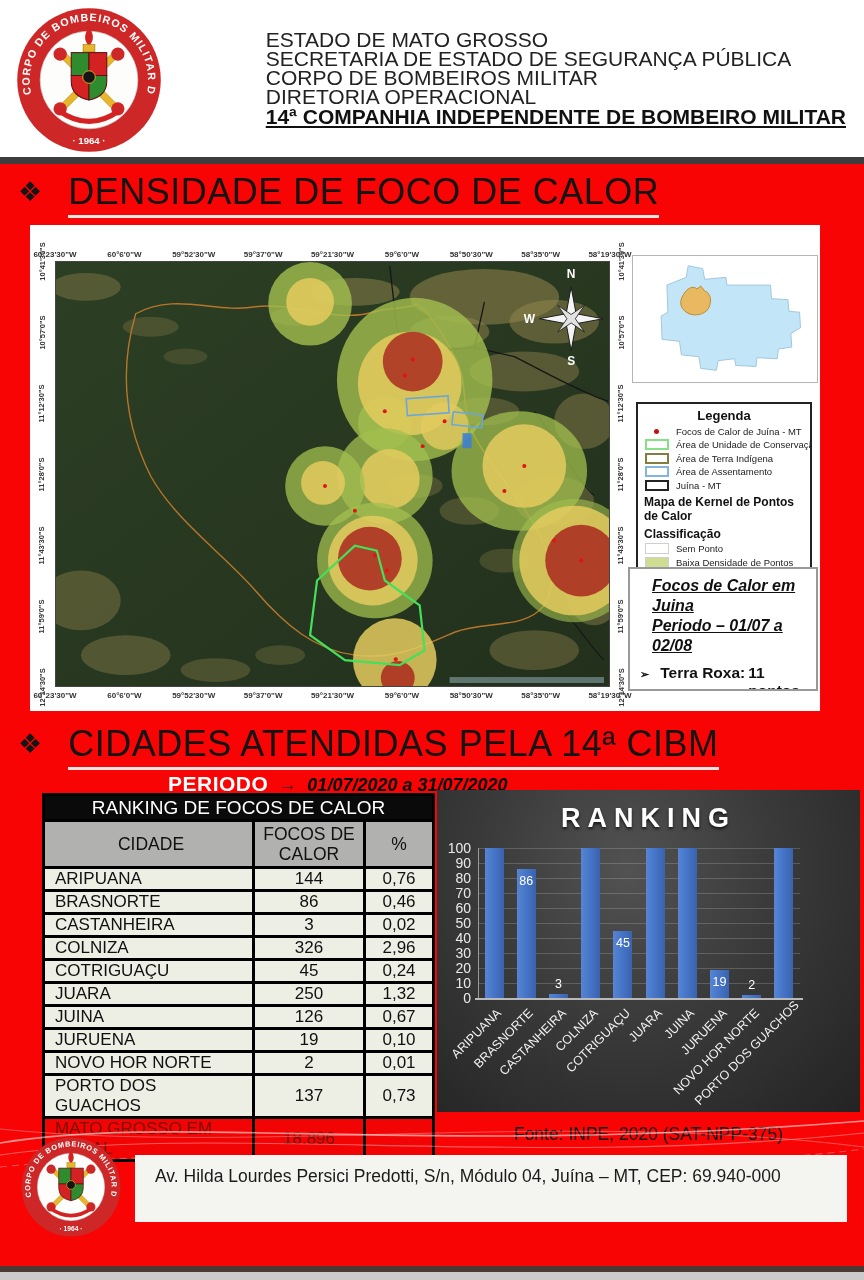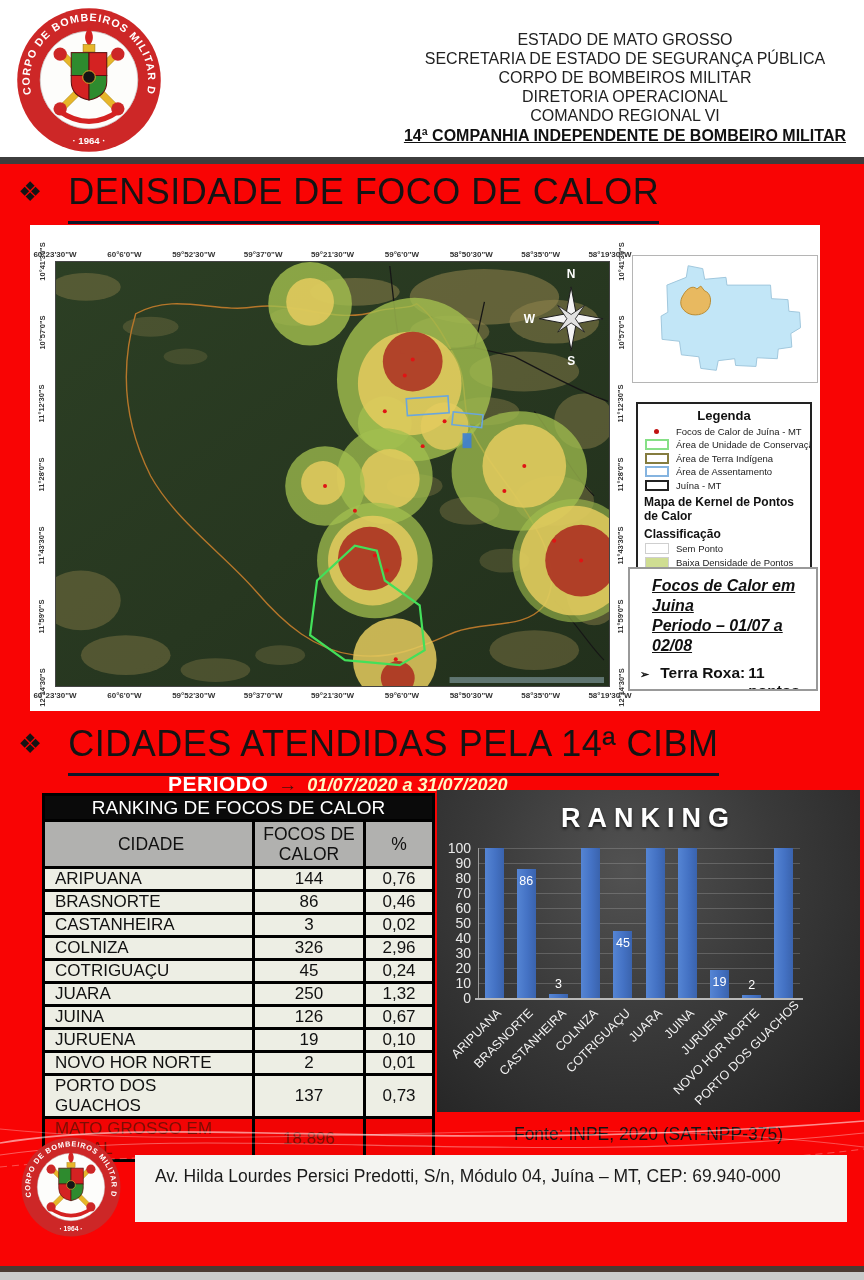--- a/index.html
+++ b/index.html
@@ -2,30 +2,30 @@
 <html><head>
 <meta charset="utf-8">
 <style>
   html,body{margin:0;padding:0;background:#888;}
   .page{position:relative;width:864px;height:1280px;background:#f90404;overflow:hidden;
         font-family:"Liberation Sans",sans-serif;}
 
   
   .header{position:absolute;top:0;left:0;width:864px;height:157px;background:#ffffff;}
   .crest{position:absolute;}
-  .org-block{position:absolute;top:30px;right:18px;text-align:center;color:#222;
-             font-size:16px;line-height:19px;}
+  .org-block{position:absolute;top:30px;right:18px;text-align:left;color:#222;
+             font-size:21px;line-height:19px;}
   .company-line{font-weight:bold;text-decoration:underline;color:#111;margin-top:1px;}
   .header-divider{position:absolute;top:157px;left:0;width:864px;height:7px;background:#3d3d3d;}
 
   
   .sec-title{position:absolute;display:flex;align-items:flex-start;color:#141414;}
   .sec-bullet{font-size:27px;line-height:36px;margin:2px 26px 0 0;}
-  .sec-text{font-size:36px;line-height:40px;letter-spacing:.5px;border-bottom:3px solid #0f172a;
-            padding-bottom:9px;white-space:nowrap;}
+  .sec-text{font-size:36px;line-height:40px;letter-spacing:.5px;border-bottom:3px solid #e5e5e5;
+            padding-bottom:3px;white-space:nowrap;}
 
   
   .map-panel{position:absolute;left:30px;top:225px;width:790px;height:486px;background:#fff;}
   .map-area{position:absolute;left:25px;top:36px;width:555px;height:426px;border:1px solid #444;
             box-sizing:border-box;}
   .map-label{position:absolute;font-size:8px;font-weight:bold;color:#333;text-align:center;white-space:nowrap;}
   .lat-wrap{position:absolute;width:18px;height:56px;display:flex;align-items:center;justify-content:center;}
   .lat-wrap span{transform:rotate(-90deg);font-size:7.5px;font-weight:bold;color:#333;white-space:nowrap;display:block;}
 
   .inset-box{position:absolute;left:602px;top:30px;width:186px;height:128px;background:#fff;
@@ -45,21 +45,21 @@
             line-height:20px;margin-left:16px;color:#111;}
   .fx-row{display:flex;align-items:baseline;margin:1.5px 0 1.5px 4px;font-weight:bold;
           font-size:15.5px;color:#111;}
   .fx-arrow{font-size:11px;margin-right:11px;}
   .fx-name{width:100px;}
 
   
   .period-line{position:absolute;left:168px;top:772px;display:flex;align-items:baseline;gap:10px;}
   .period-label{font-size:21px;font-weight:bold;color:#ffffff;letter-spacing:.5px;}
   .period-arrow{font-size:19px;font-weight:bold;color:#40100a;}
-  .period-value{font-size:18px;font-weight:bold;font-style:italic;color:#fef9c3;text-align:right;}
+  .period-value{font-size:18px;font-weight:bold;font-style:italic;color:#000000;text-align:right;}
 
   
   .table-wrap{position:absolute;left:42px;top:793px;}
   table.rank{border-collapse:collapse;background:#000;}
   table.rank td{border:3px solid #000;font-size:17px;color:#111;background:#edeee4;
                 padding:0 5px;height:19px;font-family:"Liberation Sans",sans-serif;}
   table.rank td.tt{background:#0a0a0a;color:#fff;text-align:center;font-size:19px;height:23px;}
   table.rank td.hd{background:#b1b1af;text-align:center;line-height:1.15;height:44px;font-size:17.5px;}
   table.rank td.c0{text-align:left;padding-left:10px;width:192px;}
   table.rank td.c1{text-align:center;width:98px;}
@@ -124,21 +124,20 @@
   </g>
   <circle cx="100" cy="96" r="8.5" fill="#151515" stroke="#e7b62a" stroke-width="1.2"></circle>
   <path d="M60,142 Q100,170 140,142" fill="none" stroke="#d42222" stroke-width="7"></path>
   </svg></div>
     <div class="org-block">
       <div id="org-lines">
           <div>ESTADO DE MATO GROSSO</div>
           <div>SECRETARIA DE ESTADO DE SEGURANÇA PÚBLICA</div>
           <div>CORPO DE BOMBEIROS MILITAR</div>
           <div>DIRETORIA OPERACIONAL</div>
-          <div>COMANDO REGIONAL VI</div>
         </div>
       <div class="company-line">14ª COMPANHIA INDEPENDENTE DE BOMBEIRO MILITAR</div>
     </div>
   </div>
   <div class="header-divider"></div>
 
   <div class="sec-title" style="left:18px;top:172px;">
     <span class="sec-bullet">❖</span>
     <span class="sec-text">DENSIDADE DE FOCO DE CALOR</span>
   </div>

